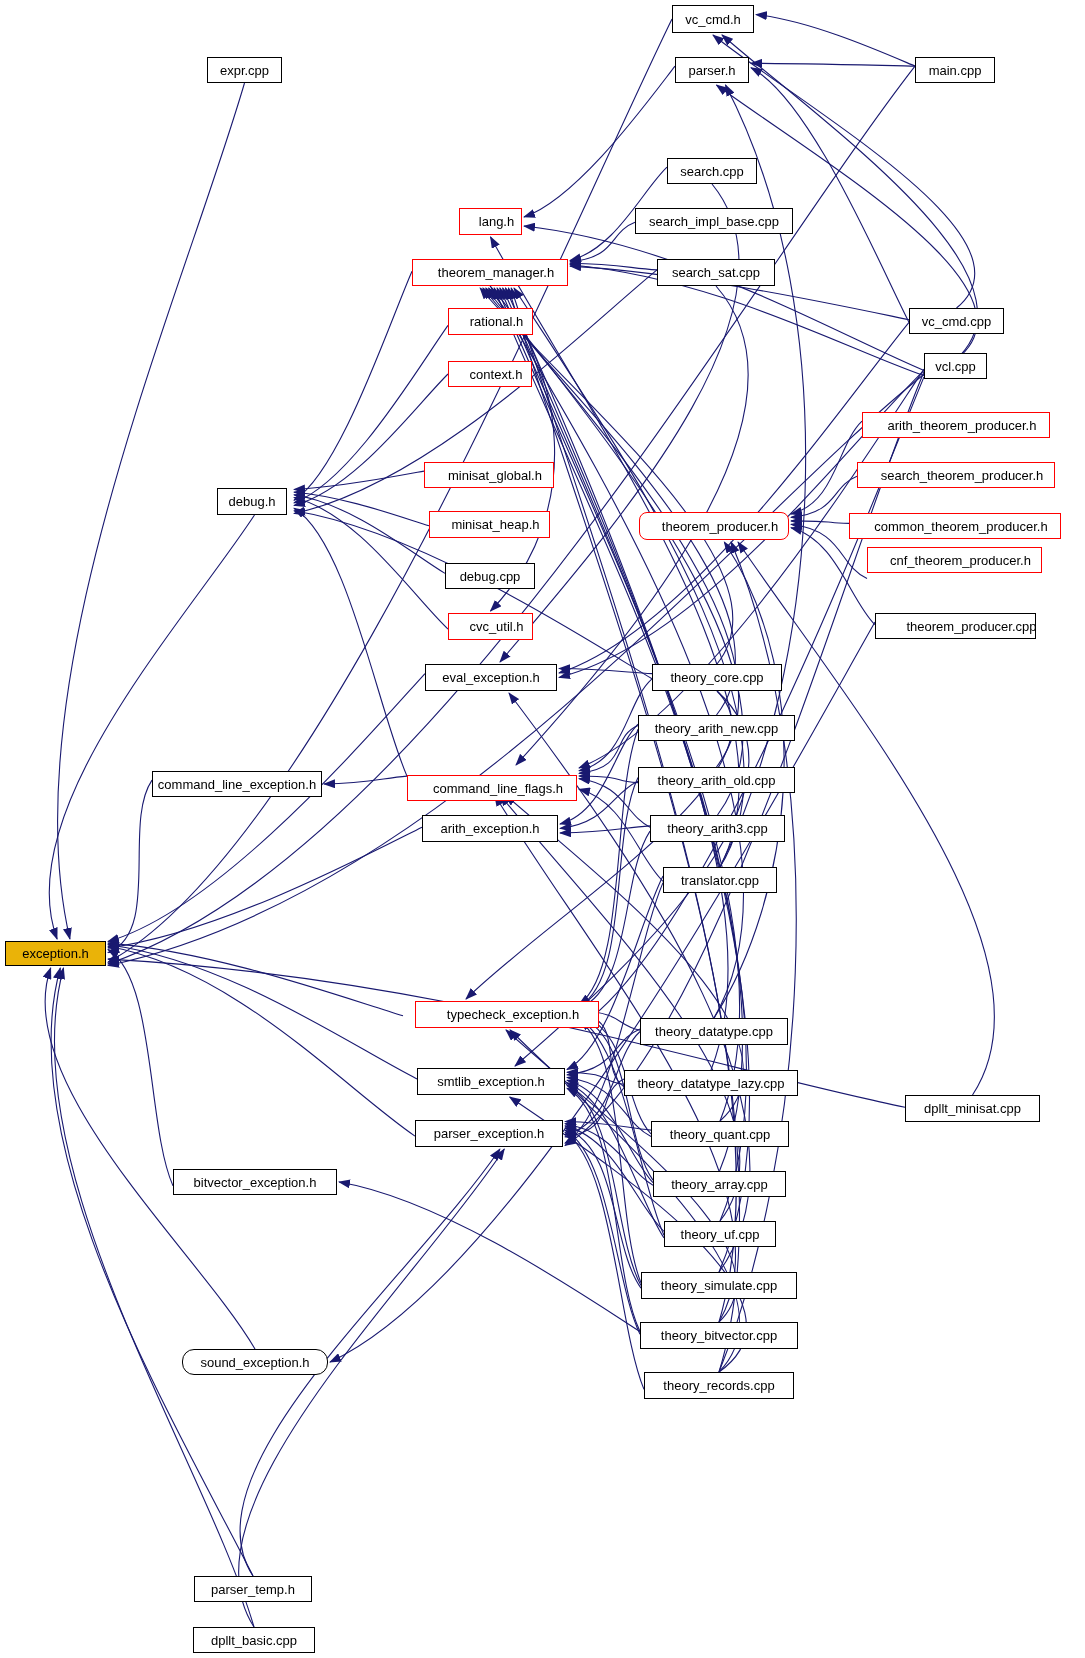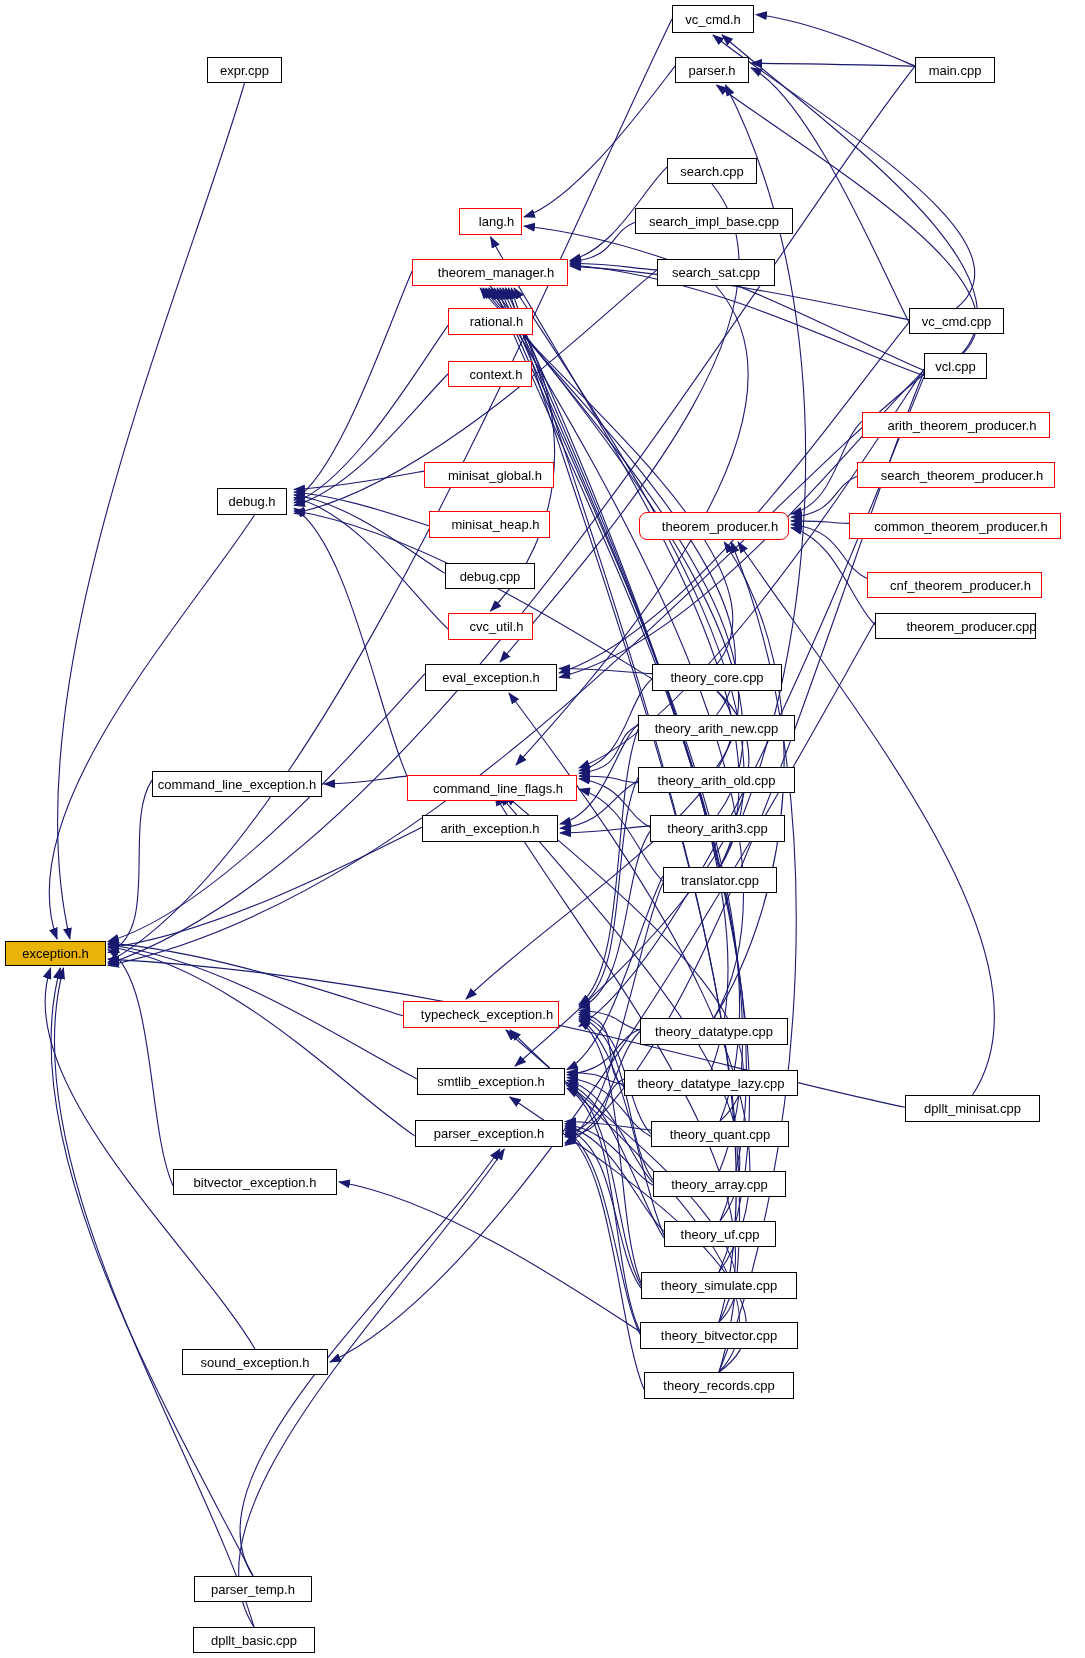--- a/index.html
+++ b/index.html
@@ -171,42 +171,42 @@
     <div class="node red" style="left: 448px; top: 361px; width: 84px; height: 26px;">context.h</div>
     <div class="node" style="left: 924px; top: 353px; width: 63px; height: 26px;">vcl.cpp</div>
     <div class="node red" style="left: 862px; top: 412px; width: 188px; height: 26px;">arith_theorem_producer.h</div>
     <div class="node red" style="left: 424px; top: 462px; width: 130px; height: 26px;">minisat_global.h</div>
     <div class="node red" style="left: 857px; top: 462px; width: 198px; height: 26px;">search_theorem_producer.h</div>
     <div class="node" style="left: 217px; top: 488px; width: 70px; height: 27px;">debug.h</div>
     <div class="node red" style="left: 429px; top: 511px; width: 121px; height: 27px;">minisat_heap.h</div>
     <div class="node red" style="left: 639px; top: 512px; width: 150px; height: 28px; border-radius: 8px;">theorem_producer.h</div>
     <div class="node red" style="left: 849px; top: 513px; width: 212px; height: 26px;">common_theorem_producer.h</div>
     <div class="node" style="left: 445px; top: 563px; width: 90px; height: 26px;">debug.cpp</div>
-    <div class="node red" style="left: 867px; top: 572px; width: 175px; height: 26px;">cnf_theorem_producer.h</div>
+    <div class="node red" style="left: 867px; top: 547px; width: 175px; height: 26px;">cnf_theorem_producer.h</div>
     <div class="node red" style="left: 448px; top: 613px; width: 85px; height: 27px;">cvc_util.h</div>
     <div class="node" style="left: 875px; top: 613px; width: 161px; height: 26px; padding-left: 32px;">theorem_producer.cpp</div>
     <div class="node" style="left: 425px; top: 664px; width: 132px; height: 27px;">eval_exception.h</div>
     <div class="node" style="left: 652px; top: 664px; width: 130px; height: 27px;">theory_core.cpp</div>
     <div class="node" style="left: 638px; top: 715px; width: 157px; height: 26px;">theory_arith_new.cpp</div>
     <div class="node" style="left: 152px; top: 771px; width: 170px; height: 26px;">command_line_exception.h</div>
     <div class="node red" style="left: 407px; top: 767px; width: 170px; height: 26px; margin-top: 8px;">command_line_flags.h</div>
     <div class="node" style="left: 638px; top: 767px; width: 157px; height: 26px;">theory_arith_old.cpp</div>
     <div class="node" style="left: 422px; top: 815px; width: 136px; height: 27px;">arith_exception.h</div>
     <div class="node" style="left: 650px; top: 815px; width: 135px; height: 27px;">theory_arith3.cpp</div>
     <div class="node" style="left: 663px; top: 867px; width: 114px; height: 26px;">translator.cpp</div>
     <div class="node root" style="left: 5px; top: 941px; width: 101px; height: 25px;">exception.h</div>
-    <div class="node red" style="left: 403px; top: 1001px; width: 156px; height: 27px;">typecheck_exception.h</div>
+    <div class="node red" style="left: 415px; top: 1001px; width: 184px; height: 27px;">typecheck_exception.h</div>
     <div class="node" style="left: 640px; top: 1018px; width: 148px; height: 27px;">theory_datatype.cpp</div>
     <div class="node" style="left: 417px; top: 1068px; width: 148px; height: 27px;">smtlib_exception.h</div>
     <div class="node" style="left: 624px; top: 1070px; width: 174px; height: 26px;">theory_datatype_lazy.cpp</div>
     <div class="node" style="left: 905px; top: 1095px; width: 135px; height: 27px;">dpllt_minisat.cpp</div>
     <div class="node" style="left: 415px; top: 1120px; width: 148px; height: 27px;">parser_exception.h</div>
     <div class="node" style="left: 651px; top: 1121px; width: 138px; height: 26px;">theory_quant.cpp</div>
     <div class="node" style="left: 173px; top: 1169px; width: 164px; height: 26px;">bitvector_exception.h</div>
     <div class="node" style="left: 653px; top: 1171px; width: 133px; height: 26px;">theory_array.cpp</div>
     <div class="node" style="left: 664px; top: 1221px; width: 112px; height: 26px;">theory_uf.cpp</div>
     <div class="node" style="left: 641px; top: 1272px; width: 156px; height: 27px;">theory_simulate.cpp</div>
     <div class="node" style="left: 640px; top: 1322px; width: 158px; height: 27px;">theory_bitvector.cpp</div>
     <div class="node" style="left: 644px; top: 1372px; width: 150px; height: 27px;">theory_records.cpp</div>
-    <div class="node" style="left: 182px; top: 1349px; width: 146px; height: 26px;">sound_exception.h</div>
+    <div class="node" style="left: 182px; top: 1349px; width: 146px; height: 26px; border-radius: 12px;">sound_exception.h</div>
     <div class="node" style="left: 194px; top: 1576px; width: 118px; height: 26px;">parser_temp.h</div>
     <div class="node" style="left: 193px; top: 1627px; width: 122px; height: 26px;">dpllt_basic.cpp</div>
   </div>
 
 </body></html>

